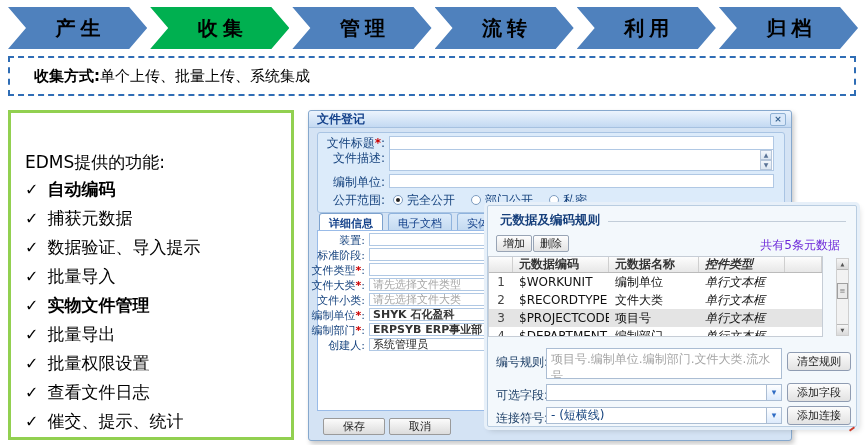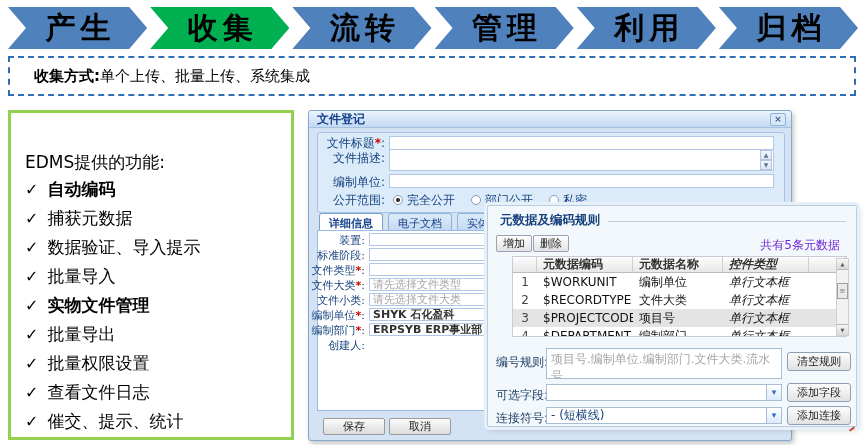--- a/index.html
+++ b/index.html
@@ -9,21 +9,21 @@
     background: #fff; overflow: hidden;
     font-family: "DejaVu Sans", sans-serif; color:#000;
   }
 
   
   .flow { position:absolute; left:8px; top:7px; width:850px; height:42px; display:flex; gap:3px; }
   .chevron {
     flex:1; background:#4f81bd; color:#000;
     clip-path: polygon(0 0, calc(100% - 18px) 0, 100% 50%, calc(100% - 18px) 100%, 0 100%, 18px 50%);
     display:flex; align-items:center; justify-content:center;
-    font-size:30px; font-weight:bold; letter-spacing:5px; padding-left:6px;font-family:Liberation Serif, serif;
+    font-size:20px; font-weight:bold; letter-spacing:5px; padding-left:6px;font-family:Liberation Serif, serif;
   }
   .chevron.active { background:#00b050; }
 
   
   .collect {
     position:absolute; left:8px; top:56px; width:848px; height:40px;
     border:2px dashed #2f6db5; background:#fff;
     display:flex; align-items:center; padding-left:24px; font-size:15px;
   }
   .collect b { margin-right:0; }
@@ -119,21 +119,21 @@
     z-index:20; font-size:12px;
   }
   .legendrow { position:absolute; left:12px; right:10px; top:6px; display:flex; align-items:center; }
   .legendrow .ptitle { font-weight:bold; color:#17407c; font-size:12.5px; white-space:nowrap; }
   .legendrow .hline { flex:1; border-top:1px solid #c2cdd9; margin-left:8px; margin-top:2px; }
   .tbtn { position:absolute; top:29px; height:17px; padding:0 6px;
     background:linear-gradient(#fdfdfd,#e3e3e3); border:1px solid #98a4b5; border-radius:2px;
     font-size:11px; color:#222; font-family:"DejaVu Sans", sans-serif; }
   .count { position:absolute; right:16px; top:31px; font-size:12px; color:#6d28d9; }
 
-  .mtable { position:absolute; left:24px; top:50px; width:335px; height:81px;
+  .mtable { position:absolute; left:0; top:50px; width:335px; height:81px;
     overflow:hidden; background:#fff; border:1px solid #c6cdd6; }
   .mhead { display:flex; height:16px; line-height:15px;
     background:linear-gradient(#fdfdfd,#e7e7e7); border-bottom:1px solid #bbb;
     font-weight:bold; color:#333; font-size:12px; }
   .mhead span { border-right:1px solid #cfcfcf; }
   .trow { display:flex; height:18px; line-height:18px; font-size:12px; color:#111; background:#fff; }
   .trow.sel { background:#e4e4e4; }
   .c0 { width:24px; text-align:center; color:#444; }
   .c1 { width:96px; padding-left:6px; overflow:hidden; white-space:nowrap; }
   .c2 { width:90px; padding-left:6px; overflow:hidden; white-space:nowrap; }
@@ -166,22 +166,22 @@
     background:#cf3b2a; transform:rotate(-35deg); z-index:30; }
 </style>
 </head>
 <body>
 
 <div class="screen">
 
   <div class="flow">
     <div class="chevron">产生</div>
     <div class="chevron active">收集</div>
+    <div class="chevron">管理</div>
     <div class="chevron">流转</div>
-    <div class="chevron">管理</div>
     <div class="chevron">利用</div>
     <div class="chevron">归档</div>
   </div>
 
   <div class="collect">
     <b>收集方式:</b>
     <span>单个上传、批量上传、系统集成</span>
   </div>
 
   <div class="features">
@@ -243,20 +243,21 @@
     <div class="dlabel" style="top:183px;"><span>文件小类</span><span>:</span></div>
     <input class="dinput" style="top: 182px;" placeholder="请先选择文件大类">
 
     <div class="dlabel" style="top:198px;"><span>编制单位</span><span class="req">*</span><span>:</span></div>
     <input class="dinput vbold" style="top: 197px;" value="SHYK 石化盈科">
 
     <div class="dlabel" style="top:213px;"><span>编制部门</span><span class="req">*</span><span>:</span></div>
     <input class="dinput vbold" style="top: 212px;" value="ERPSYB ERP事业部">
 
     <div class="dlabel" style="top:228px;"><span>创建人</span><span>:</span></div>
+    <input class="dinput" style="top: 227px;" value="系统管理员">
 
     <button class="btn footbtn" style="left:14px;">保存</button>
     <button class="btn footbtn" style="left:80px;">取消</button>
   </div>
 
   <div class="panel">
     <div class="legendrow">
       <span class="ptitle">元数据及编码规则</span>
       <span class="hline"></span>
     </div>

